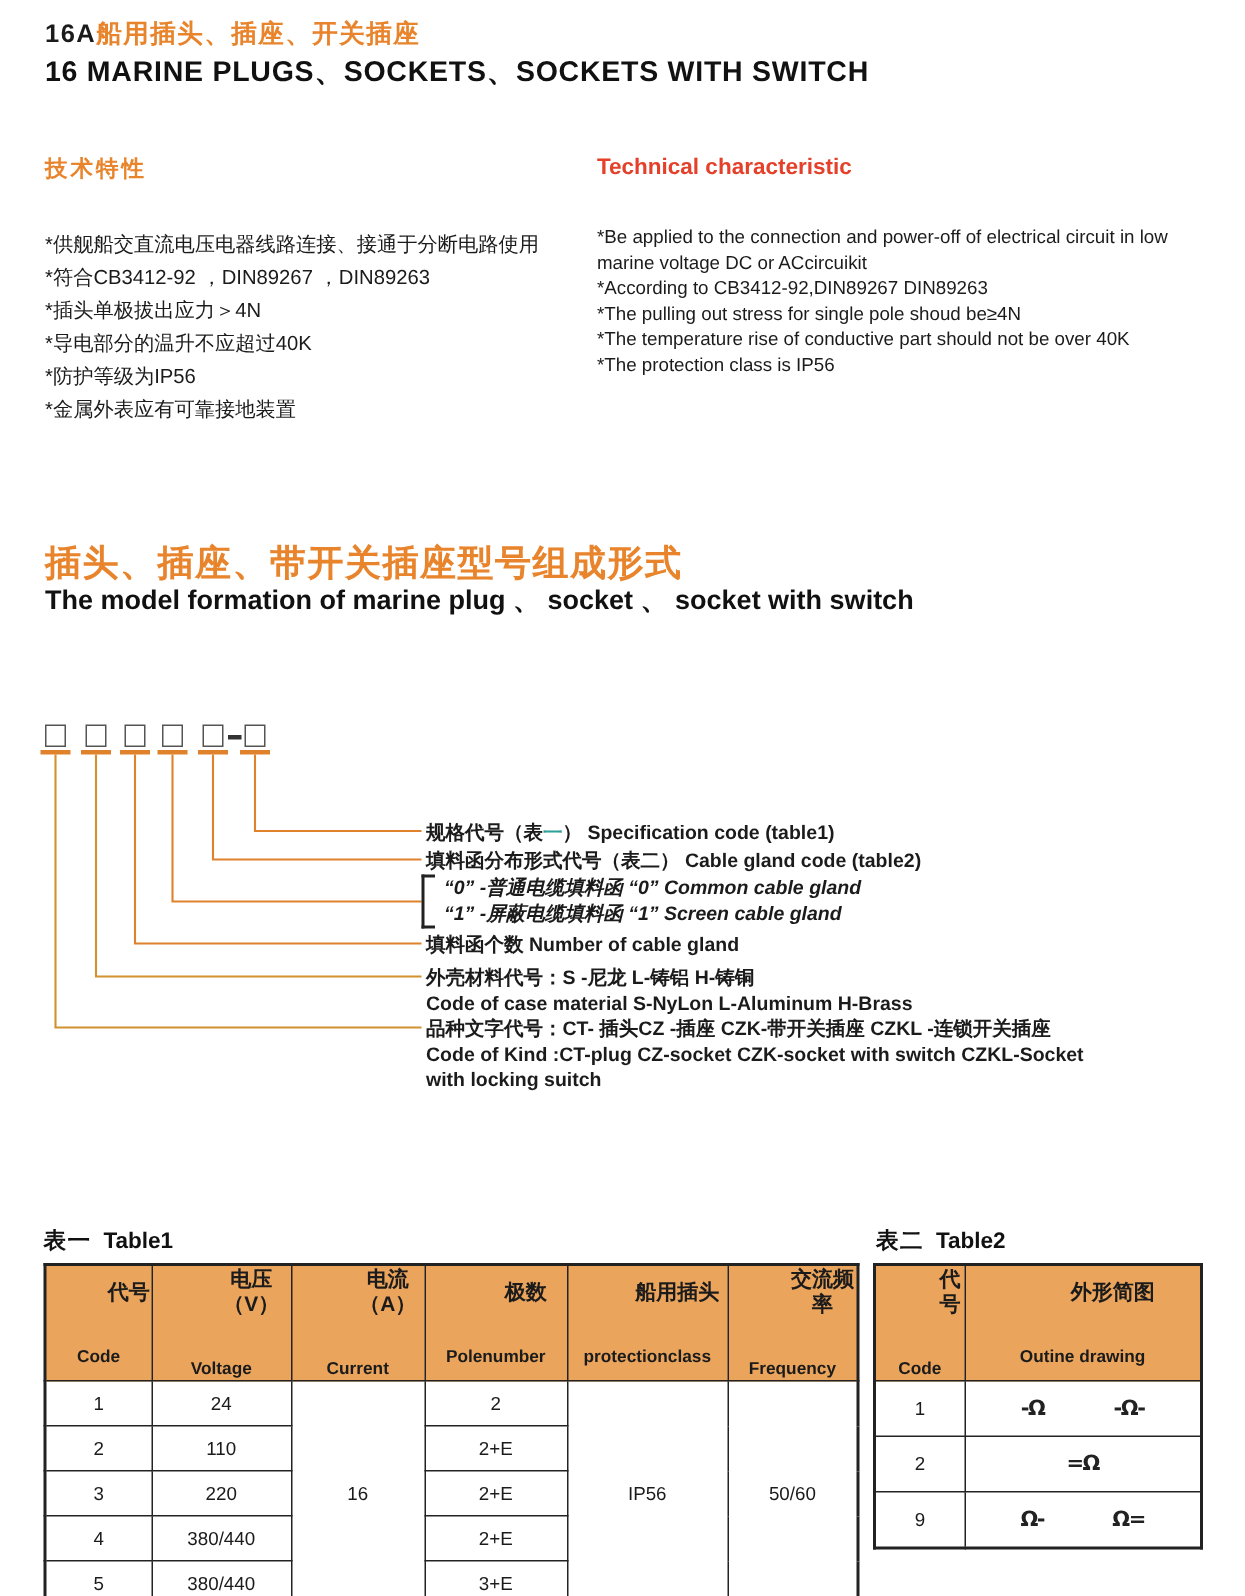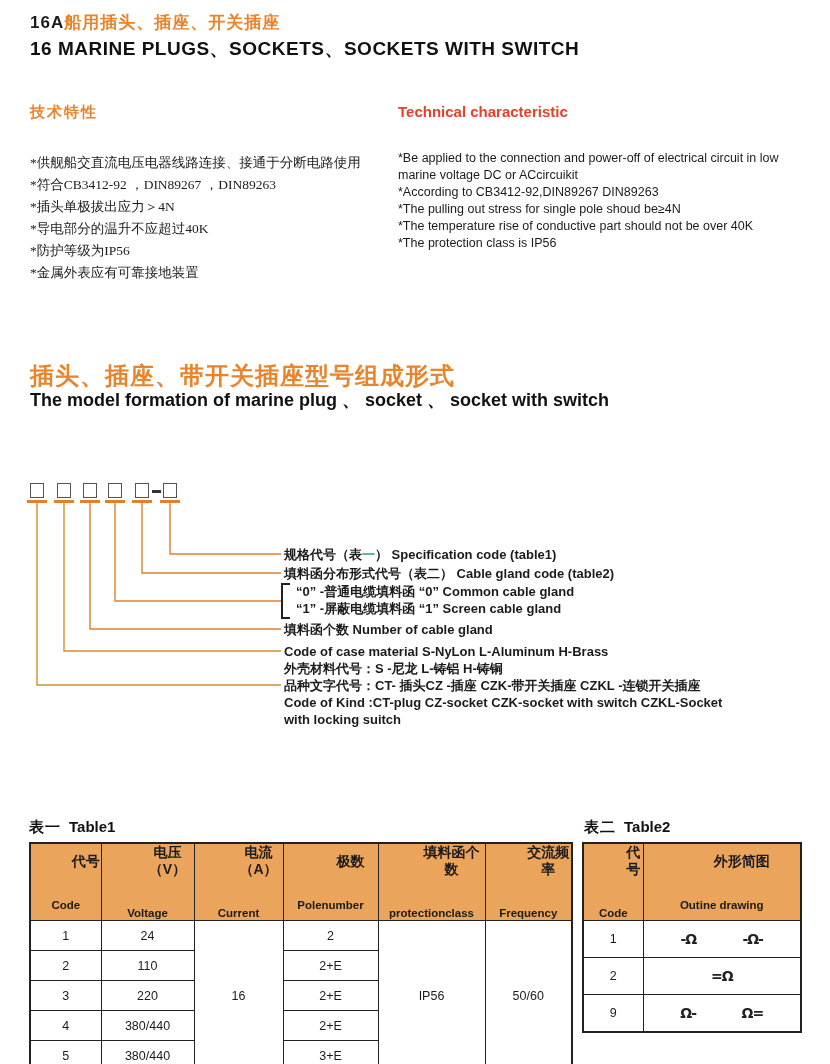--- a/index.html
+++ b/index.html
@@ -12,21 +12,21 @@
   .title-block{position:absolute; left:30px; top:8px;}
   .title-line1{font-size:17px; font-weight:bold; letter-spacing:1px; line-height:30px;}
   .title-line1 .cn{color:#e8842c;}
   .title-line2{font-size:19px; font-weight:bold; letter-spacing:.5px; line-height:22px; color:#111;}
   
   .tech-cn{position:absolute; left:30px; top:103px; width:362px;}
   .tech-en{position:absolute; left:398px; top:103px; width:420px;}
   .tech-header-cn{font-size:15px; font-weight:bold; color:#e8842c; letter-spacing:2px;}
   .tech-header-en{font-size:15px; font-weight:bold; color:#e5402a;}
   .tech-list{margin-top:30px;}
-  .tech-cn .tech-item{font-size:13.5px; line-height:22px; font-weight:500;font-family:Liberation Serif, serif;}
+  .tech-cn .tech-item{font-size:13.5px; line-height:22px; font-weight:500;}
   .tech-en .tech-item{font-size:12.5px; line-height:17px; font-weight:500;}
   
   .model-heading{position:absolute; left:30px; top:362px;}
   .model-heading-cn{font-size:24px; font-weight:bold; color:#e8842c; letter-spacing:1px; line-height:27px;}
   .model-heading-en{font-size:18px; font-weight:bold; color:#111; line-height:22px;}
   
   .diagram{position:absolute; left:0; top:470px; width:830px; height:280px;}
   .dlines{position:absolute; left:0; top:0;}
   .dbox{position:absolute; top:13px; width:14px; height:15px; border:1.5px solid #555; box-sizing:border-box; background:#fff;}
   .dbar{position:absolute; top:30px; width:20px; height:3px; background:#e0812c;}
@@ -118,33 +118,33 @@
     <div class="dbar" style="left:105px"></div>
     <div class="dbar" style="left:132px"></div>
     <div class="dbar" style="left:160px"></div>
 
     <div class="dlabel" style="top:76px">
       <span>规格代号（表</span><span class="hl">一</span><span>）  Specification code (table1)</span>
     </div>
 
     <div class="dlabel" style="top:95px">填料函分布形式代号（表二）  Cable gland code (table2)</div>
 
-    <div class="dlabel-bracket" style="top:113px; height:36px;">
+    <div class="dlabel-bracket" style="top:113px; height:36px;font-style:italic;">
       <div class="bracket"></div>
       <div class="dlabel" style="position:static">
         <div>“0” -普通电缆填料函  “0” Common cable gland</div>
         <div>“1” -屏蔽电缆填料函  “1” Screen cable gland</div>
       </div>
     </div>
 
     <div class="dlabel" style="top:151px">填料函个数  Number of cable gland</div>
 
     <div class="dlabel" style="top:173px">
+      <div>外壳材料代号：S -尼龙 L-铸铝 H-铸铜</div>
       <div>Code of case material S-NyLon L-Aluminum H-Brass</div>
-      <div>外壳材料代号：S -尼龙 L-铸铝 H-铸铜</div>
     </div>
 
     <div class="dlabel" style="top:207px">
       <div>品种文字代号：CT- 插头CZ -插座 CZK-带开关插座 CZKL -连锁开关插座</div>
       <div>Code of Kind :CT-plug CZ-socket CZK-socket with switch CZKL-Socket</div>
       <div>with locking suitch</div>
     </div>
   </div>
 
   <div class="tables">
@@ -174,21 +174,21 @@
         </th>
         <th>
           <div class="th-cn">电流（A）</div>
           <div class="th-en">Current</div>
         </th>
         <th>
           <div class="th-cn">极数</div>
           <div class="th-en">Polenumber</div>
         </th>
         <th>
-          <div class="th-cn">填料函个数</div>
+          <div class="th-cn">船用插头</div>
           <div class="th-en">protectionclass</div>
         </th>
         <th>
           <div class="th-cn">交流频率</div>
           <div class="th-en">Frequency</div>
         </th>
       </tr>
       <tr>
         <td>1</td>
         <td>24</td>

